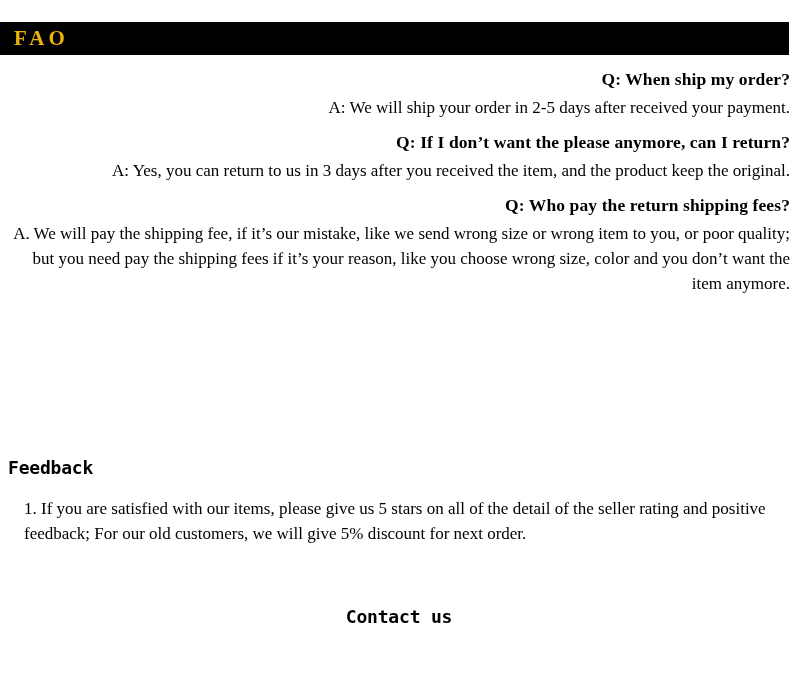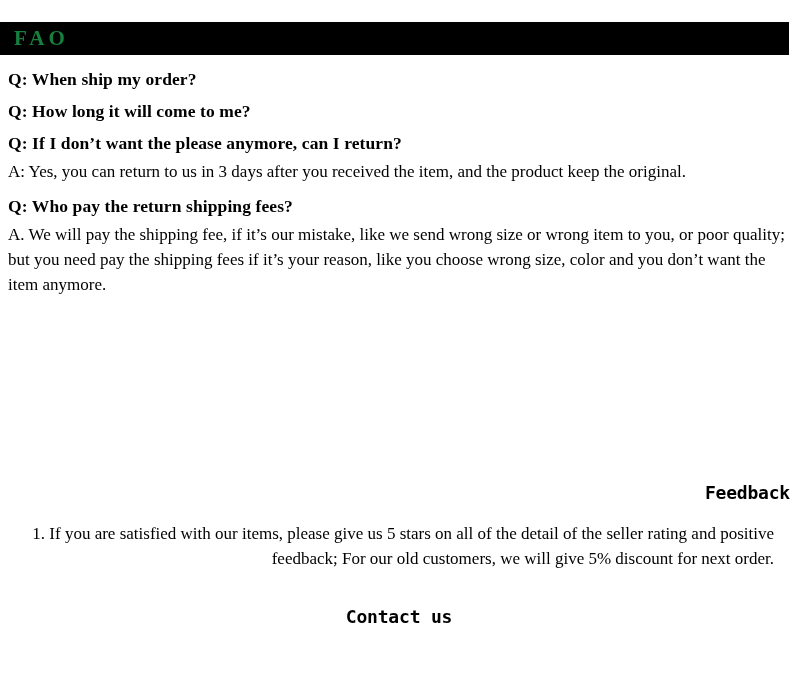--- a/index.html
+++ b/index.html
@@ -29,35 +29,36 @@
     left: 0;
     top: 22px;
     width: 789px;
     height: 33px;
     background: #000000;
   }
   .title-bar-text {
     position: absolute;
     left: 14px;
     top: 3px;
-    color: #15803d;
+    color: #eab308;
     font-family: "Liberation Serif", "DejaVu Serif", serif;
     font-weight: bold;
     font-size: 21px;
     letter-spacing: 4px;
     line-height: 27px;
     white-space: nowrap;
   }
 
   
   .faq-list {
     position: absolute;
     left: 8px;
     top: 66px;
     width: 782px;
+    text-align: right;
   }
   .qa-block {
     margin: 0 0 6px 0;
   }
   .qa-question {
     font-family: "Liberation Serif", "DejaVu Serif", serif;
     font-weight: bold;
     font-size: 17.5px;
     line-height: 26px;
     margin: 0 0 3px 0;
@@ -71,21 +72,21 @@
     margin: 0 0 9px 0;
     letter-spacing: 0px;
   }
 
   
   .section {
     position: absolute;
     left: 8px;
     width: 782px;
   }
-  .section-feedback { top: 481px; text-align: right; }
+  .section-feedback { top: 456px; }
   .section-contact  { top: 605px; text-align: center; }
 
   .section-heading {
     font-family: "DejaVu Sans Mono", "Liberation Mono", monospace;
     font-weight: bold;
     font-size: 18px;
     line-height: 24px;
     margin: 0 0 8px 0;
     letter-spacing: -0.2px;
   }
@@ -103,24 +104,24 @@
 <div class="page">
 
   <div class="title-bar">
     <div class="title-bar-text">FAO</div>
   </div>
 
   <div class="faq-list">
 
     <div class="qa-block">
       <p class="qa-question">Q: When ship my order?</p>
+      <p class="qa-answer">A: We will ship your order in 2-5 days after received your payment.</p>
     </div>
 
     <div class="qa-block">
-      <p class="qa-question">Q: How long it will come to me?</p>
     </div>
 
 
     <div class="qa-block">
       <p class="qa-question">Q: If  I don’t want the please anymore, can I return?</p>
       <p class="qa-answer">A: Yes, you can return to us in 3 days after you received the item, and the product keep the original.</p>
     </div>
 
     <div class="qa-block">
       <p class="qa-question">Q: Who pay the return shipping fees?</p>

